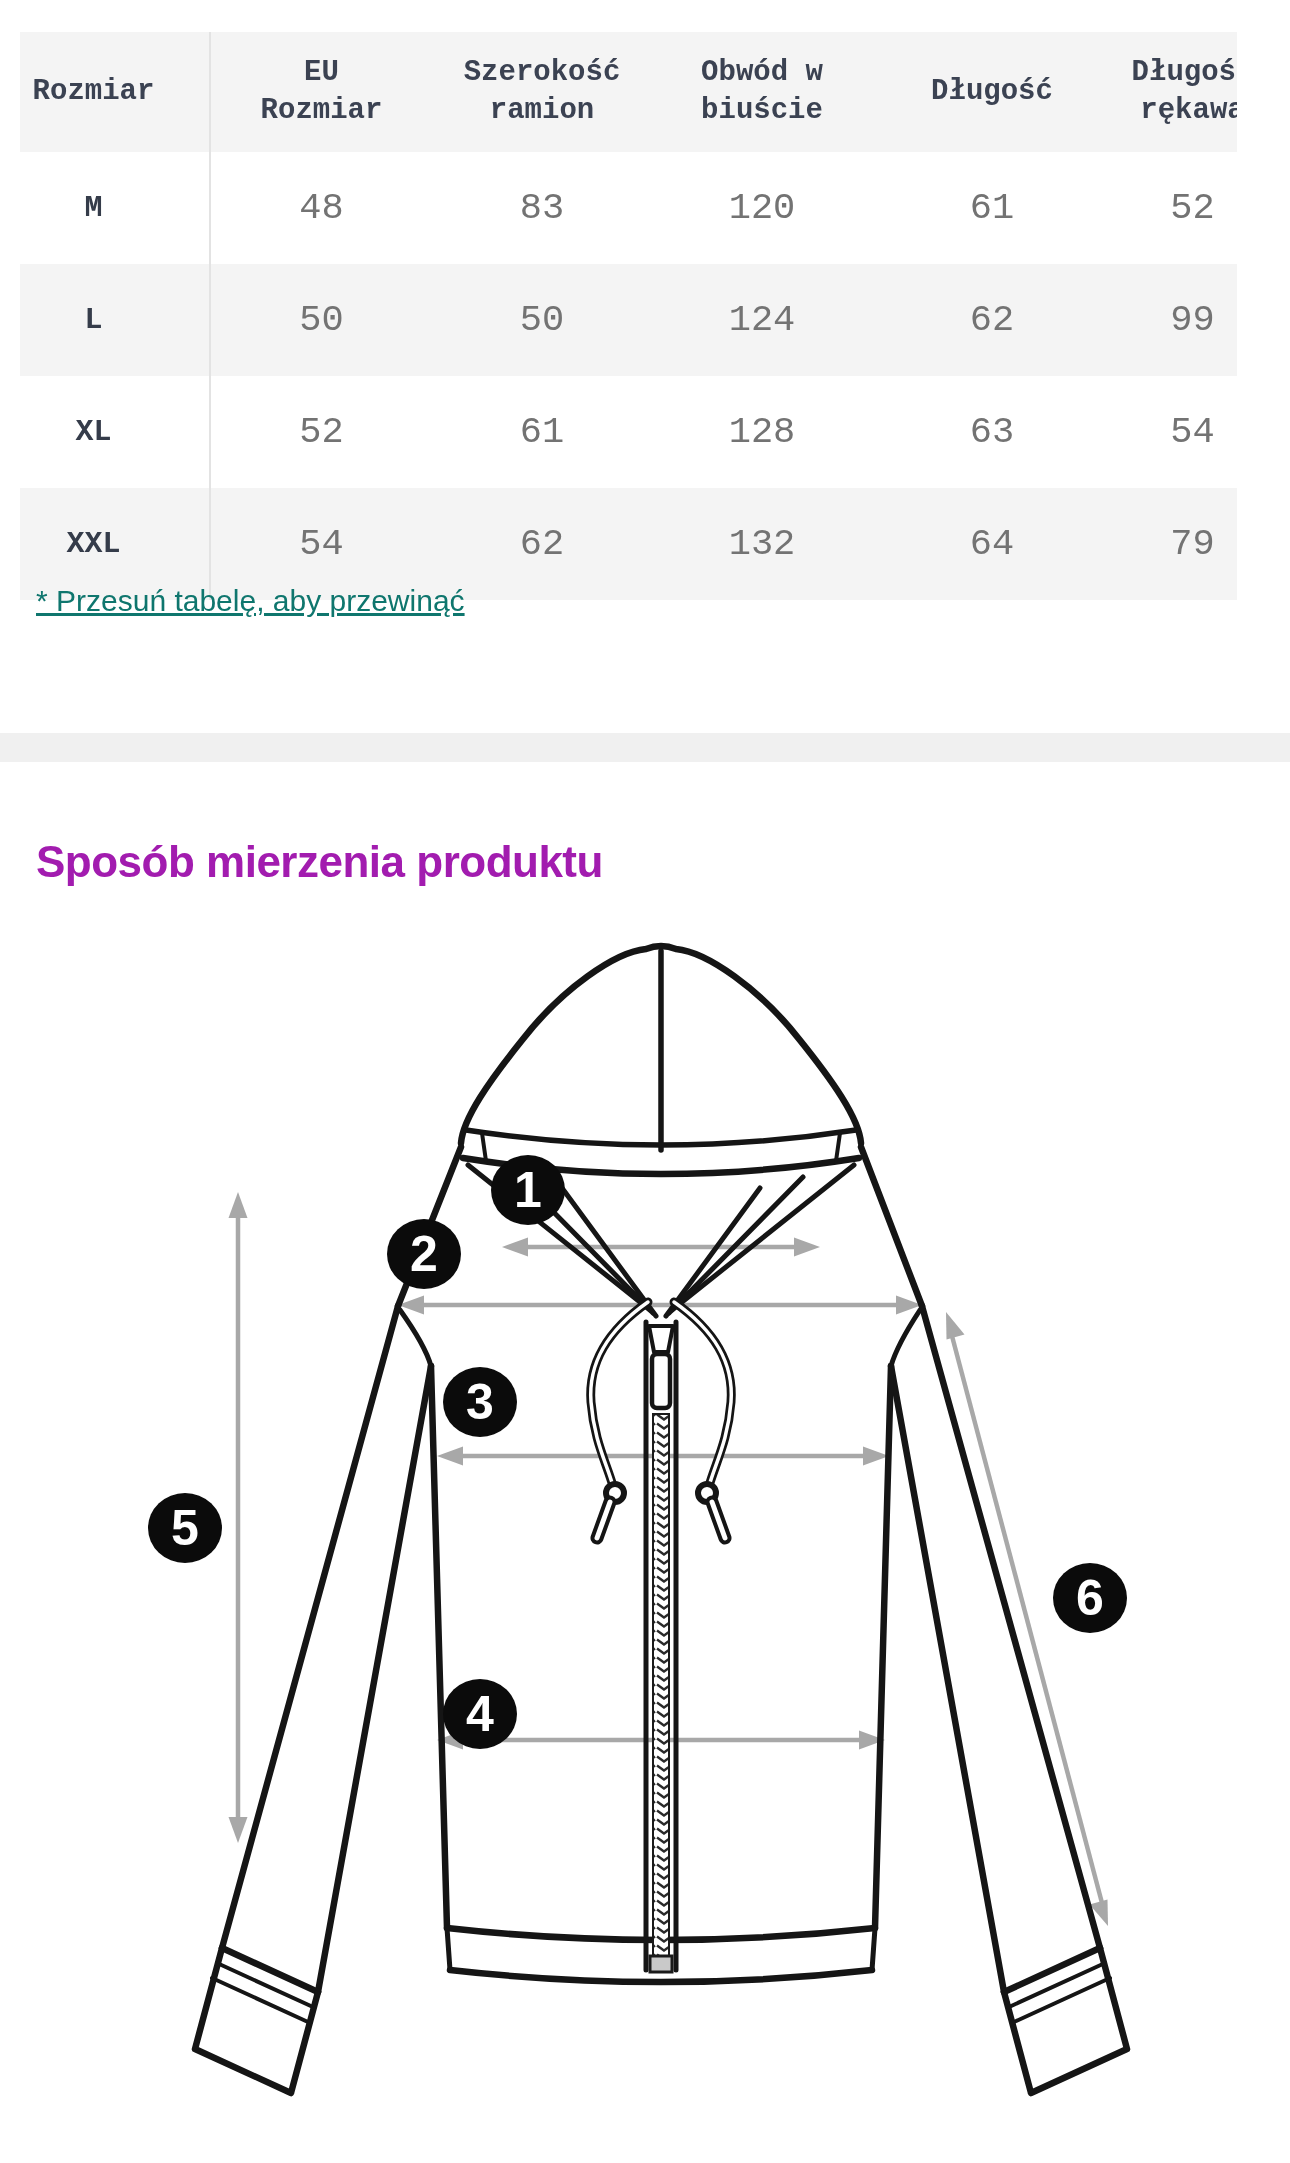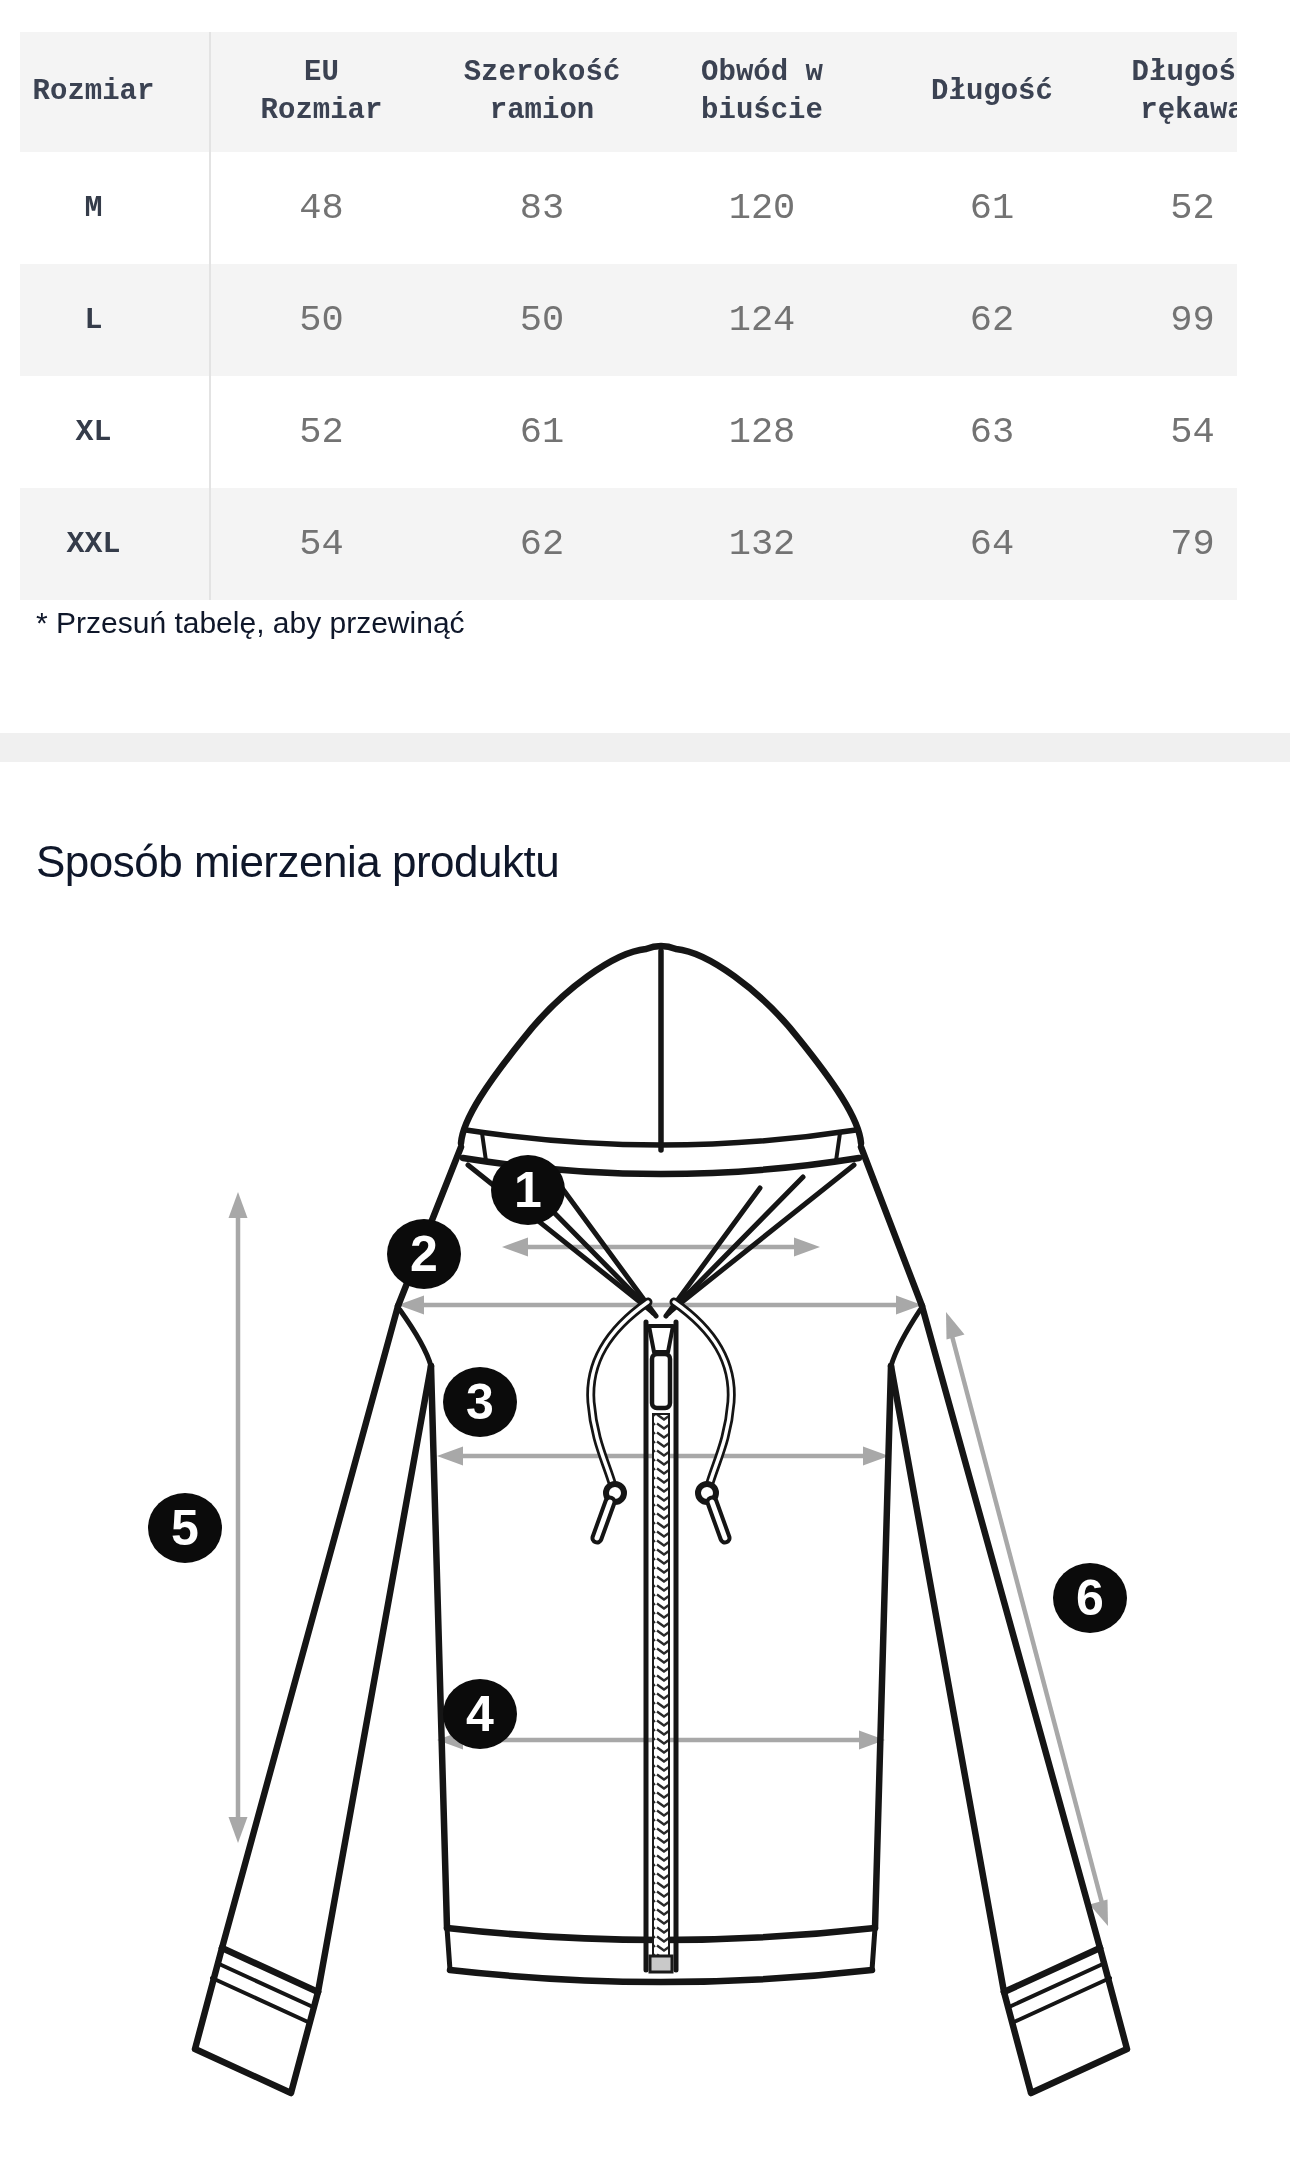--- a/index.html
+++ b/index.html
@@ -22,29 +22,29 @@
   }
   thead th{
     height:120px;background:#f4f4f4;font-size:29px;font-weight:700;
     line-height:1.3;color:#3b4252;white-space:pre-line;
   }
   tbody td{height:112px;font-size:37px;font-weight:400;color:#737373;}
   tbody td.rowlabel{font-size:30px;font-weight:700;color:#353c4a;}
   tbody tr:nth-child(even){background:#f4f4f4;}
   th.c1, td.c1{border-right:2px solid #e3e3e3;}
   .note{
-    position:absolute;left:36px;top:606px;font-size:30px;color:#0f172a;
+    position:absolute;left:36px;top:584px;font-size:30px;color:#0f766e;text-decoration:underline;
   }
   
   .divider-band{
     position:absolute;left:0;top:733px;width:1290px;height:29px;background:#f0f0f0;
   }
   .section-title{
-    position:absolute;left:36px;top:800px;font-size:44px;font-weight:400;
-    color:#0f172a;letter-spacing:-0.5px;
+    position:absolute;left:36px;top:800px;font-size:44px;font-weight:700;
+    color:#a21caf;letter-spacing:-0.5px;
   }
   
   .diagram{position:absolute;left:0;top:880px;width:1290px;height:1283px;}
   .outline{stroke:#151515;fill:none;stroke-linecap:round;stroke-linejoin:round;}
   .w65{stroke-width:6.5;}
   .w55{stroke-width:5.5;}
   .w5{stroke-width:5;}
   .w4{stroke-width:4;}
   .arrowline{stroke:#a8a8a8;stroke-width:4.5;fill:none;}
   .arrowhead{fill:#a8a8a8;stroke:none;}

